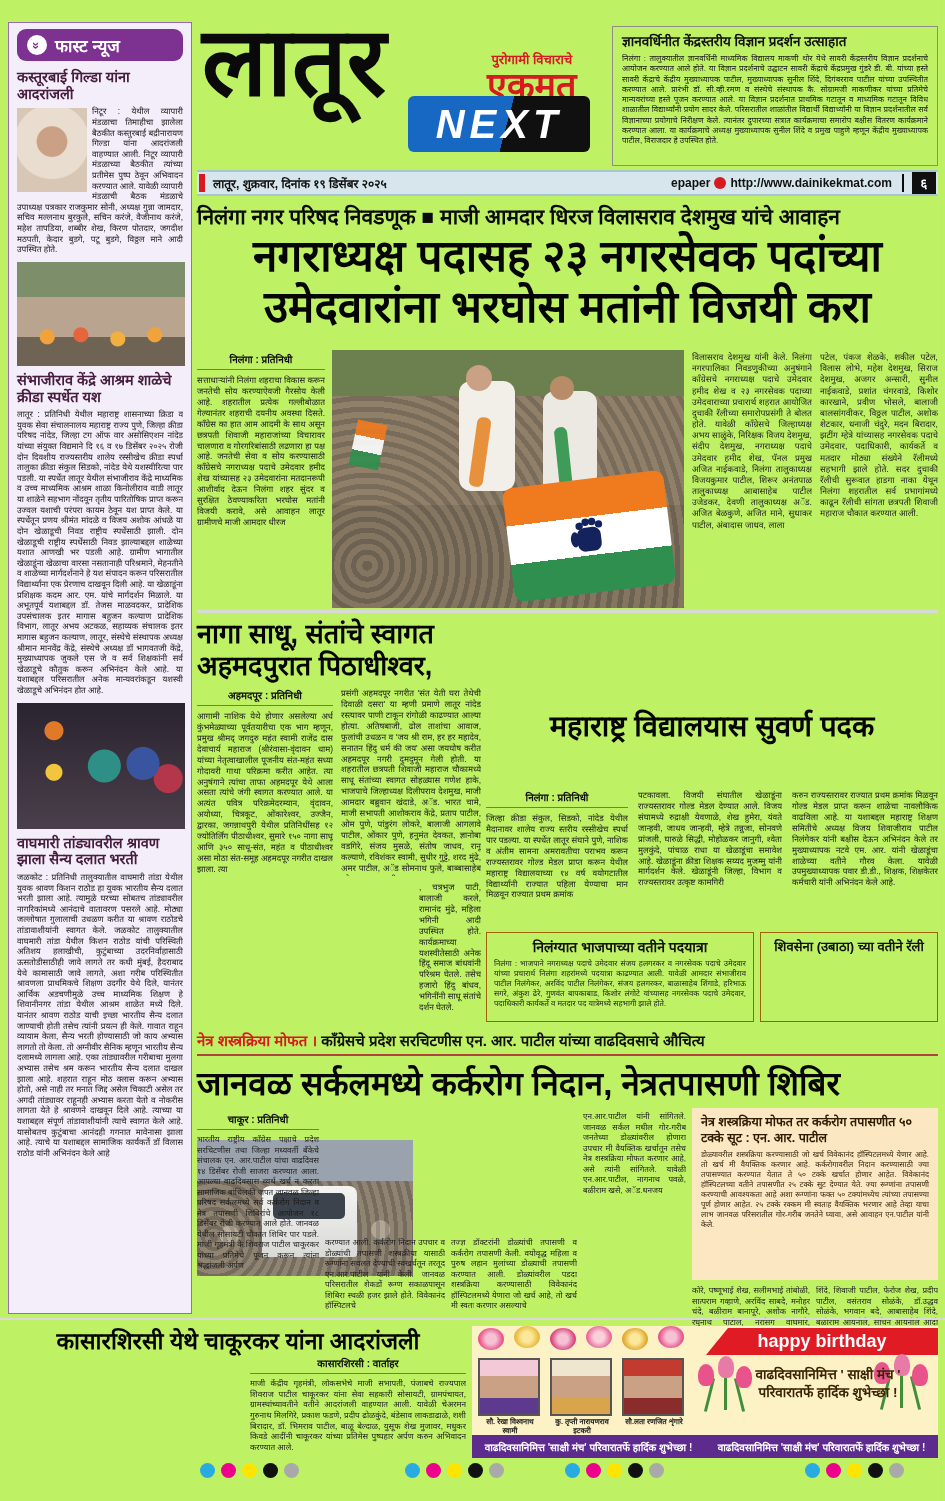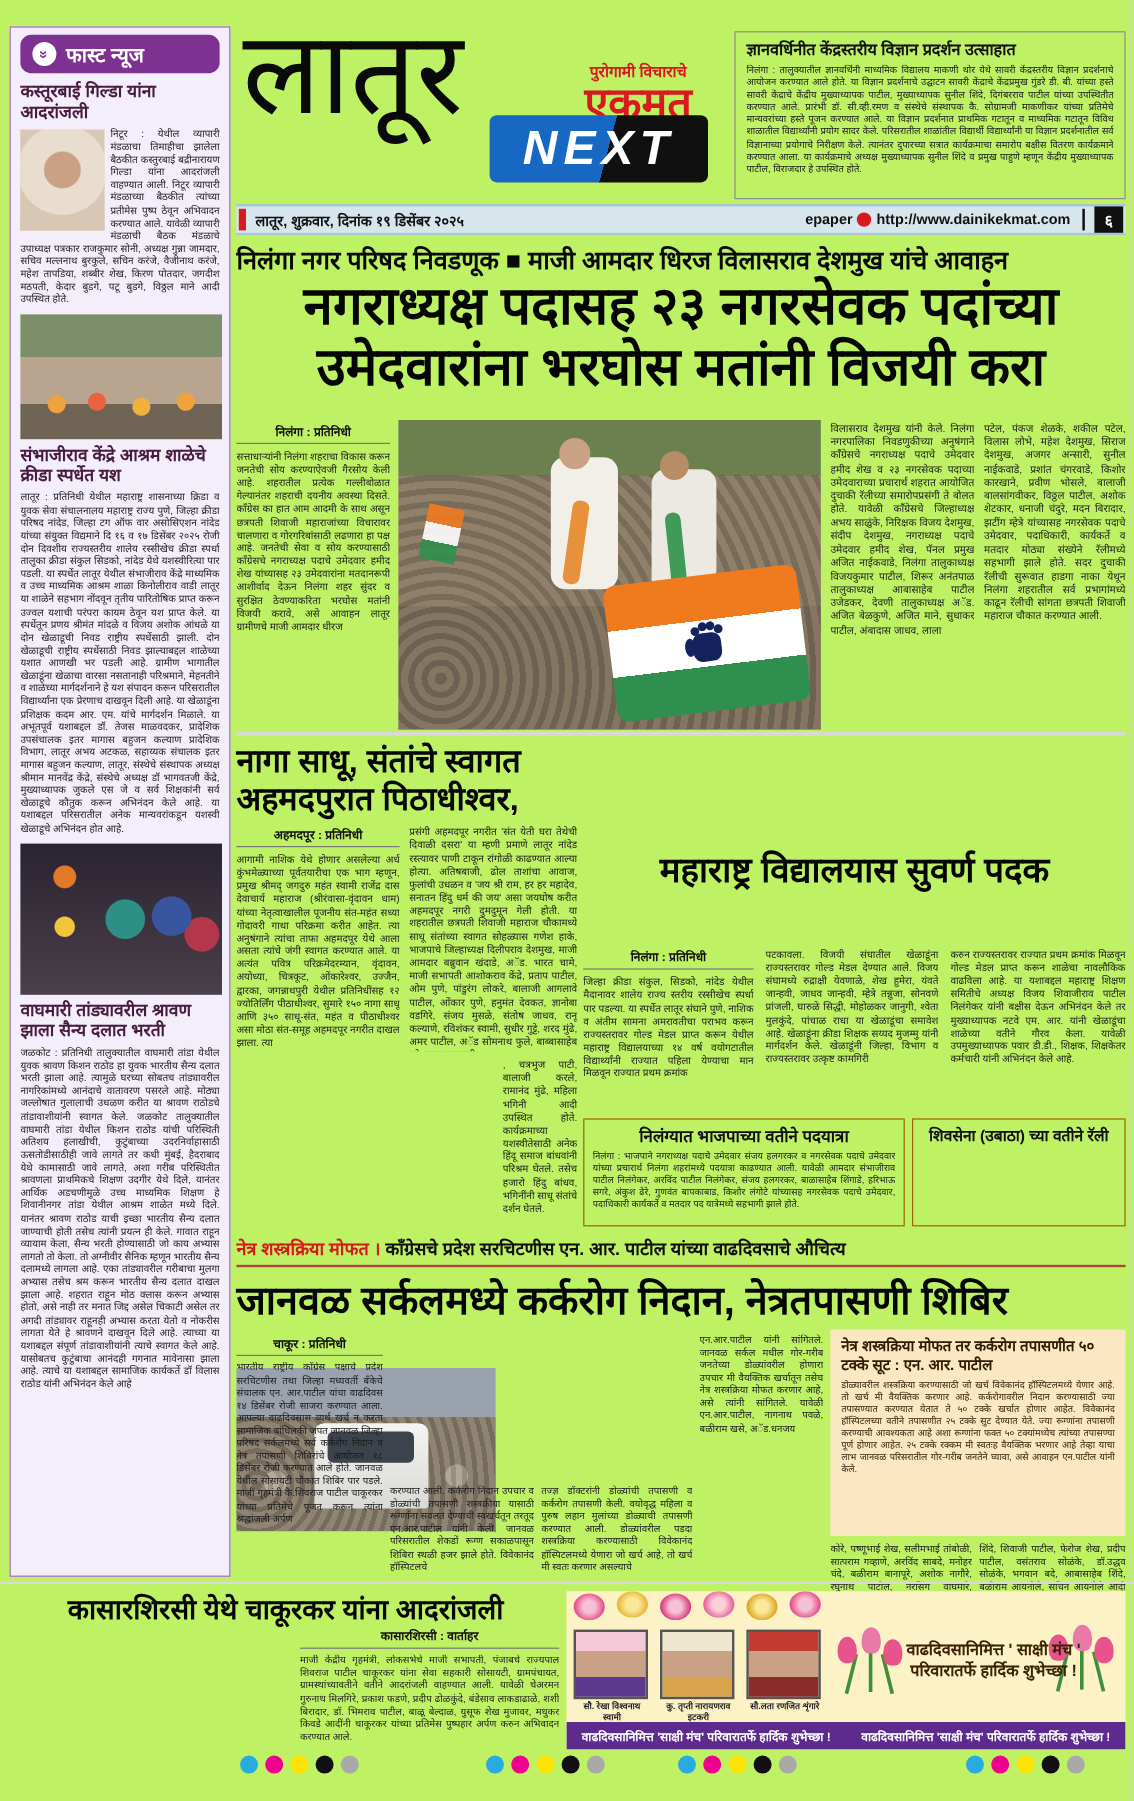--- a/index.html
+++ b/index.html
@@ -16,21 +16,21 @@
            box-sizing:border-box;padding:6px 8px;overflow:hidden;}
   .fn-head{background:#7d3190;border-radius:9px;height:32px;display:flex;align-items:center;
            gap:8px;padding:0 10px;margin-bottom:8px;}
   .fn-ico{width:20px;height:20px;border-radius:50%;background:#fff;color:#7d3190;display:flex;
           align-items:center;justify-content:center;font-weight:900;font-size:13px;}
   .fn-ico span{display:inline-block;transform:rotate(90deg);}
   .fn-title{color:#fff;font-weight:800;font-size:17px;}
   .sb-h{font-weight:800;font-size:14.5px;line-height:1.15;color:#471d3f;margin:6px 0 4px 0;}
   .sb-b{font-size:8.3px;line-height:1.28;text-align:justify;color:#222;}
   
-  #mast-title{left:202px;top:14px;font-size:96px;font-weight:400;color:#0a0a0a;line-height:1;}
+  #mast-title{left:202px;top:14px;font-size:96px;font-weight:700;color:#0a0a0a;line-height:1;}
   #tagline{left:487px;top:50px;text-align:center;}
   #tagline .t1{color:#d71920;font-weight:800;font-size:13px;}
   #tagline .t2{color:#d71920;font-weight:900;font-size:36px;line-height:1;}
   #next-logo{left:408px;top:96px;width:182px;height:56px;border-radius:6px;
              background:linear-gradient(105deg,#1768c2 0 54%,#101010 54% 100%);
              display:flex;align-items:center;justify-content:center;}
   #next-logo span{color:#fff;font-weight:900;font-size:40px;letter-spacing:5px;font-style:italic;}
   #sci-box{left:612px;top:26px;width:326px;height:140px;border:1px solid #8d8d8d;box-sizing:border-box;
            padding:5px 9px;}
   #sci-box h3{margin:0 0 4px 0;font-size:13.5px;font-weight:800;}
@@ -246,20 +246,21 @@
     <div class="bt" style="font-size:8.2px;height:84px;">माजी केंद्रीय गृहमंत्री, लोकसभेचे माजी सभापती, पंजाबचे राज्यपाल शिवराज पाटील चाकूरकर यांना सेवा सहकारी सोसायटी, ग्रामपंचायत, ग्रामस्थांच्यावतीने वतीने आदरांजली वाहण्यात आली. यावेळी चेअरमन गुरुनाथ मिलगिरे, प्रकाश फडणे, प्रदीप ढोळकुंदे, बंडेसाव लाकडाढाळे, शशी बिरादार, डॉ. भिमराव पाटील, बाळू बेल्दाळ, युसूफ शेख मुजावर, मधुकर किवडे आदींनी चाकूरकर यांच्या प्रतिमेस पुष्पहार अर्पण करुन अभिवादन करण्यात आले.</div>
   </div>
 
   <div id="bday" class="abs">
     <div class="rose" style="left:6px;top:2px;background:radial-gradient(circle,#f6c1d4 30%,#e8538c 70%);"></div>
     <div class="rose" style="left:42px;top:0;background:radial-gradient(circle,#fbe89a 30%,#e8b93c 70%);"></div>
     <div class="rose" style="left:78px;top:2px;background:radial-gradient(circle,#f6c1d4 30%,#d8437e 70%);"></div>
     <div class="rose" style="left:114px;top:0;background:radial-gradient(circle,#fbd0da 30%,#e8699c 70%);"></div>
     <div class="rose" style="left:150px;top:2px;background:radial-gradient(circle,#fbe89a 30%,#e0a92c 70%);"></div>
     <div class="rose" style="left:186px;top:0;background:radial-gradient(circle,#f6c1d4 30%,#e8538c 70%);"></div>
+    <div class="banner">happy birthday</div>
 
     <div class="portrait" style="left:6px;">
       <div class="pic" style="background:linear-gradient(#f3c9d8 0 30%,#caa184 30% 70%,#5d3a8e 70% 100%);"></div>
       <div class="nm">सौ. रेखा विश्वनाथ स्वामी</div>
     </div>
     <div class="portrait" style="left:78px;">
       <div class="pic" style="background:linear-gradient(#efe6cf 0 30%,#caa184 30% 70%,#d8a44c 70% 100%);"></div>
       <div class="nm">कु. तृप्ती नारायणराव इटकरी</div>
     </div>
     <div class="portrait" style="left:150px;">

